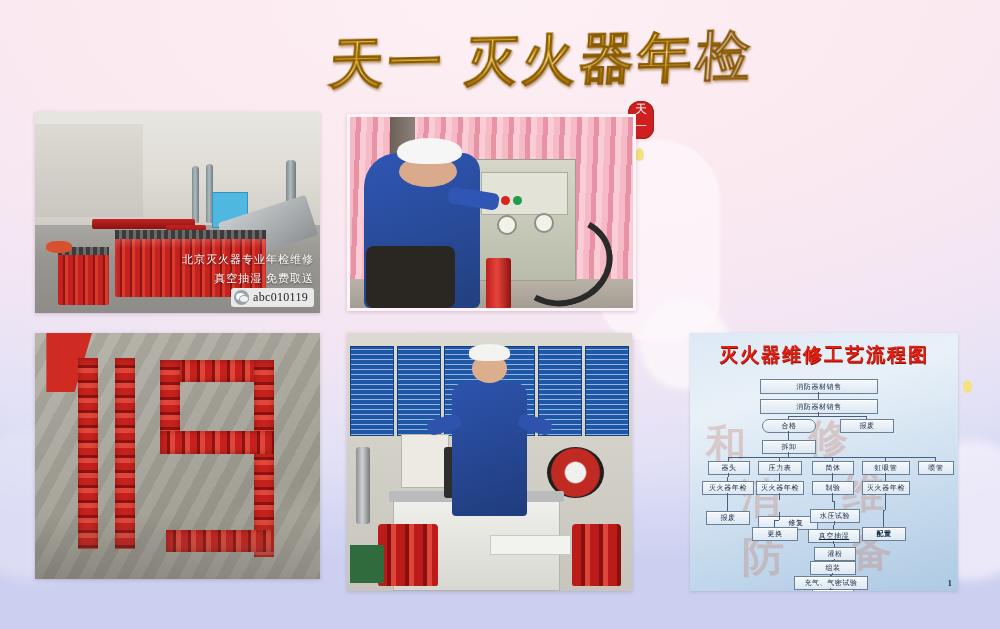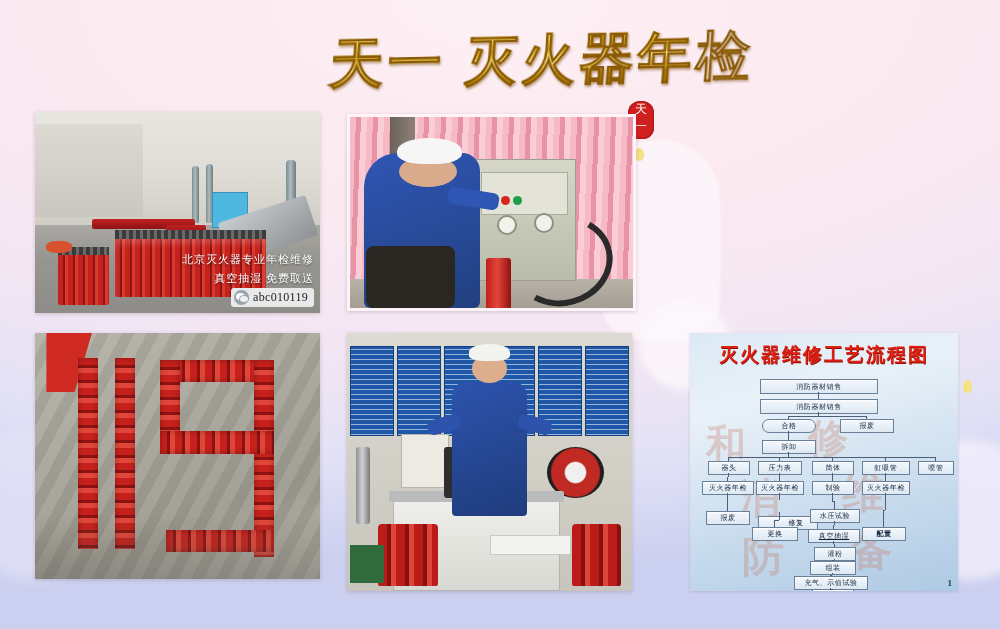--- a/index.html
+++ b/index.html
@@ -322,21 +322,21 @@
         <div class="node" style="left: 122px; top: 148px; width: 40px; height: 12px;">制验</div>
         <div class="node" style="left: 172px; top: 148px; width: 46px; height: 12px;">灭火器年检</div>
         <div class="node" style="left: 68px; top: 183px; width: 42px; height: 12px; padding-left: 16px;">修复</div>
         <div class="node" style="left: 16px; top: 178px; width: 42px; height: 12px;">报废</div>
         <div class="node" style="left: 120px; top: 176px; width: 48px; height: 12px; text-align: center;">水压试验</div>
         <div class="node" style="left: 172px; top: 194px; width: 42px; height: 12px; font-weight: bold;">配置</div>
         <div class="node" style="left: 62px; top: 194px; width: 44px; height: 12px;">更换</div>
         <div class="node" style="left: 118px; top: 196px; width: 50px; height: 12px; text-decoration: underline;">真空抽湿</div>
         <div class="node" style="left: 124px; top: 214px; width: 40px; height: 12px;">灌粉</div>
         <div class="node" style="left: 120px; top: 228px; width: 44px; height: 12px;">组装</div>
-        <div class="node" style="left: 104px; top: 243px; width: 72px; height: 12px;">充气、示值试验</div>
+        <div class="node" style="left: 104px; top: 243px; width: 72px; height: 12px;">充气、气密试验</div>
         <div class="node" style="left: 122px; top: 256px; width: 40px; height: 12px;">称重</div>
         <div class="lnk" style="left: 128px; top: 59px; width: 1px; height: 3.5px;"></div>
         <div class="lnk" style="left: 128px; top: 62.5px; width: 1px; height: 3.5px;"></div>
         <div class="lnk" style="left: 128px; top: 79px; width: 1px; height: 3.5px;"></div>
         <div class="lnk" style="left: 98px; top: 82.5px; width: 30px; height: 1px;"></div>
         <div class="lnk" style="left: 98px; top: 82.5px; width: 1px; height: 3.5px;"></div>
         <div class="lnk" style="left: 128px; top: 79px; width: 1px; height: 3.5px;"></div>
         <div class="lnk" style="left: 128px; top: 82.5px; width: 48px; height: 1px;"></div>
         <div class="lnk" style="left: 176px; top: 82.5px; width: 1px; height: 3.5px;"></div>
         <div class="lnk" style="left: 98px; top: 98px; width: 1px; height: 4.5px;"></div>

